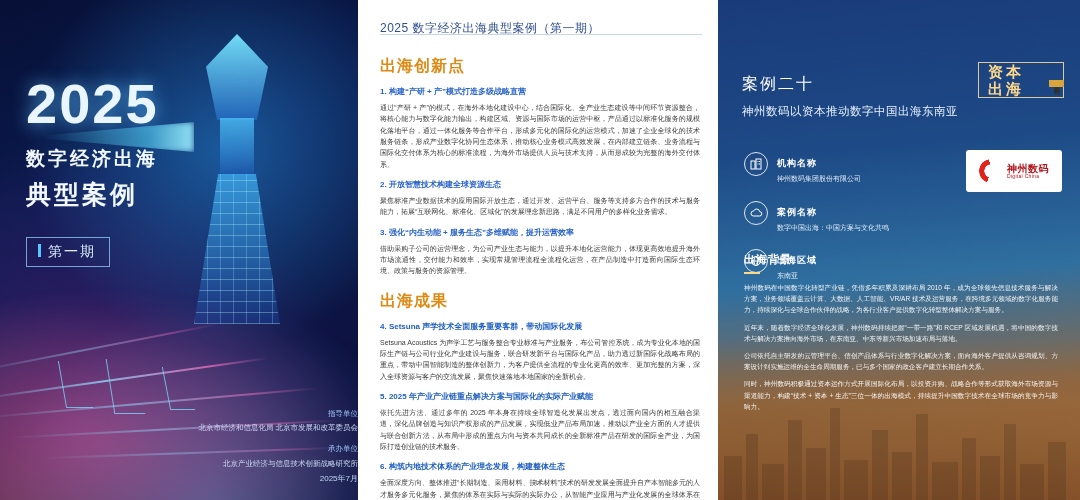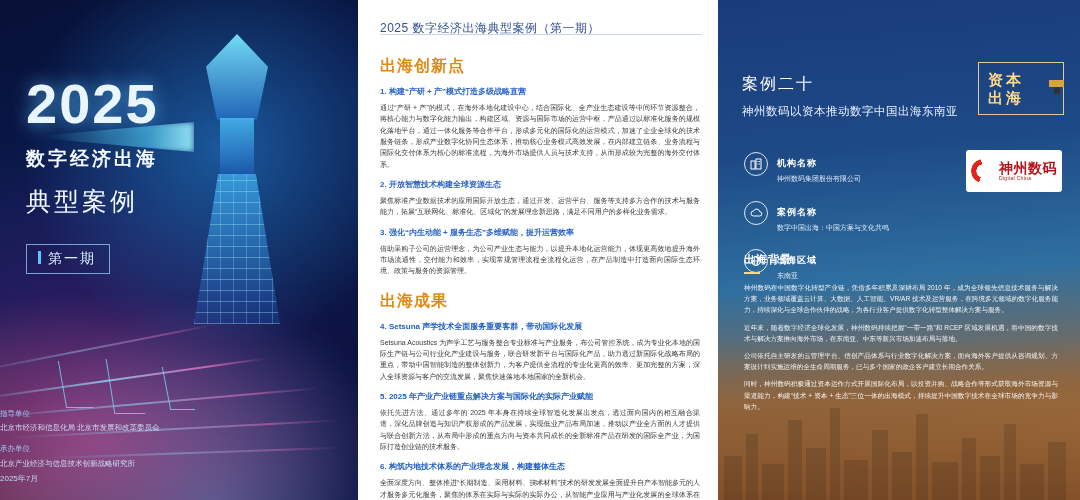--- a/index.html
+++ b/index.html
@@ -67,28 +67,28 @@
     position:absolute;display:block;
     border-left:1px solid rgba(120,220,255,.85);
     border-bottom:1px solid rgba(120,220,255,.85);
   }
   .cover-title{position:absolute;left:26px;top:76px;}
   .year{
     font-size:56px;font-weight:bold;letter-spacing:2px;line-height:1;
     color:#eaf6ff;text-shadow:0 0 18px rgba(90,190,255,.8);
   }
   .sub1{margin-top:14px;font-size:19px;font-weight:bold;letter-spacing:3px;color:#f2f8ff;}
-  .sub2{margin-top:13px;font-size:25px;font-weight:normal;letter-spacing:3px;color:#f2f8ff;}
+  .sub2{margin-top:6px;font-size:25px;font-weight:bold;letter-spacing:3px;color:#f2f8ff;}
   .issue{
     margin-top:26px;display:inline-block;padding:5px 13px 5px 11px;
     border:1px solid rgba(150,210,255,.75);font-size:14px;letter-spacing:2px;color:#dcefff;
   }
   .issue-bar{display:inline-block;width:3px;height:13px;background:#58c6ff;margin-right:7px;vertical-align:-1px;}
   .cover-foot{
-    position:absolute;left:0;right:0;bottom:14px;text-align:left;
+    position:absolute;left:0;right:0;bottom:14px;text-align:right;
     font-size:7.5px;line-height:1.9;color:rgba(215,232,255,.88);
   }
   .cover-foot .lab{color:rgba(160,205,255,.95);}
   .cover-foot .date{margin-top:0;font-size:8px;color:rgba(200,225,255,.9);}
 
   
   .mid{
     position:relative;width:360px;height:500px;background:#ffffff;
     padding:0;box-sizing:border-box;
   }
@@ -122,42 +122,42 @@
     background:linear-gradient(180deg,rgba(180,120,60,0) 0%,rgba(150,95,45,.55) 40%,rgba(120,70,35,.85) 100%);
   }
   .right .skyline{
     position:absolute;left:0;right:0;bottom:0;height:120px;opacity:.45;
   }
   .bld{position:absolute;bottom:0;background:rgba(70,45,25,.55);}
   .case-head{position:absolute;left:24px;top:74px;}
   .case-no{font-size:16px;font-weight:normal;letter-spacing:2px;color:#ffffff;}
   .case-title{margin-top:9px;font-size:11.5px;letter-spacing:.5px;color:#eaf2ff;}
   .badge{
-    position:absolute;right:16px;top:62px;width:86px;height:53px;
+    position:absolute;right:16px;top:62px;width:86px;height:36px;
     border:1px solid rgba(255,225,160,.85);
     display:flex;flex-direction:column;justify-content:center;align-items:flex-start;
     padding-left:9px;box-sizing:border-box;
   }
   .badge .l1,.badge .l2{font-size:15px;font-weight:bold;color:#ffd98a;letter-spacing:3px;line-height:1.15;}
   .badge .tag{
     position:absolute;right:-1px;top:17px;background:#d8a43c;color:#3a2a0c;
     font-size:6px;padding:2px 3px;writing-mode:vertical-rl;letter-spacing:1px;
   }
   .logo{
     position:absolute;right:18px;top:150px;width:96px;height:42px;background:#ffffff;border-radius:3px;
     display:flex;align-items:center;justify-content:center;gap:4px;
   }
   .logo .swoosh{
     width:24px;height:24px;border-radius:50%;
     background:conic-gradient(from 200deg,#e2231a 0deg,#e2231a 150deg,#ffffff 150deg,#ffffff 360deg);
     mask:radial-gradient(circle at 50% 50%, transparent 38%, #000 40%);
     -webkit-mask:radial-gradient(circle at 50% 50%, transparent 38%, #000 40%);
   }
   .logo .ltxt{line-height:1.1;}
-  .logo .ltxt .cn{font-size:14px;font-weight:bold;color:#b3141a;letter-spacing:.5px;}
+  .logo .ltxt .cn{font-size:10px;font-weight:bold;color:#b3141a;letter-spacing:.5px;}
   .logo .ltxt .en{font-size:5px;color:#b3141a;letter-spacing:.3px;}
   .info{position:absolute;left:26px;top:152px;width:210px;}
   .info-row{display:flex;align-items:flex-start;margin-bottom:16px;}
   .ico{
     width:22px;height:22px;border:1px solid rgba(255,255,255,.85);border-radius:50%;
     display:flex;align-items:center;justify-content:center;margin-right:9px;flex:0 0 auto;
   }
   .ico svg{display:block;}
   .info-txt .k{font-size:9px;font-weight:bold;color:#ffffff;letter-spacing:1px;}
   .info-txt .v{margin-top:4px;font-size:7px;color:rgba(235,244,255,.92);line-height:1.5;}

